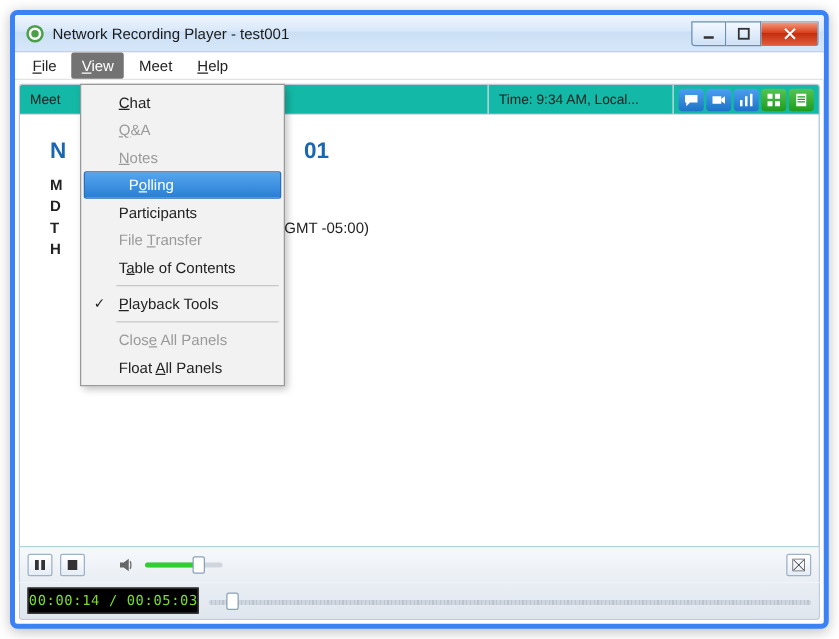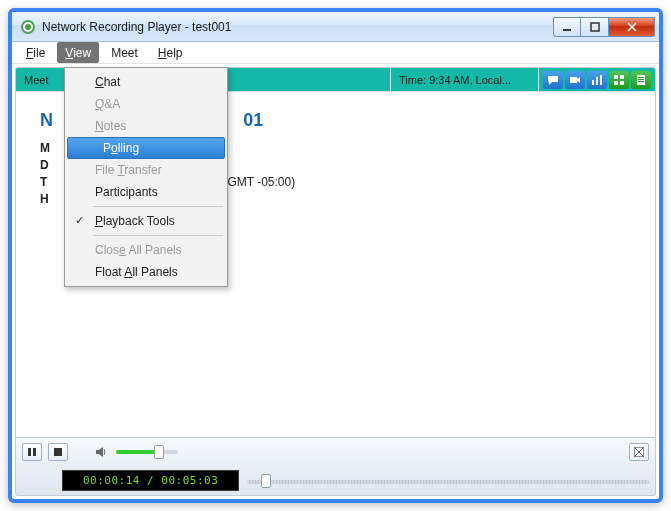--- a/index.html
+++ b/index.html
@@ -176,23 +176,22 @@
     margin:0 3px 3px 3px;
     border:1px solid #bfcbd8;border-top:none;
     border-radius:0 0 3px 3px;
     background:linear-gradient(#e9eef4,#dfe6ee);
     display:flex;align-items:center;
     padding:0 6px;gap:8px;
   }
   .time-box {
     background:#000;color:#7bdc28;border:1px solid #3a3a3a;
     font-family:Consolas,monospace;font-size:11px;
-    padding:3px 20px;
+    padding:3px 0;
     letter-spacing:0.5px;
-    margin-left:40px;
   }
   .timeline {
     flex:1;height:14px;position:relative;
   }
   .tl-track {
     position:absolute;left:0;right:0;top:6px;height:4px;background:#cfd6de;border-radius:2px;
     background-image:repeating-linear-gradient(to right,#cfd6de 0 2px,#bcc5cf 2px 3px);
   }
   .tl-thumb {
     position:absolute;left:14px;top:0;width:10px;height:14px;background:#fff;border:1px solid #8aa0b8;border-radius:2px;
@@ -321,25 +320,28 @@
           </div>
         <div class="dd-item disabled">
             <span><u>Q</u>&amp;A</span>
           </div>
         <div class="dd-item disabled">
             <span><u>N</u>otes</span>
           </div>
         <div class="dd-item highlight">
             <span>P<u>o</u>lling</span>
           </div>
+        <div class="dd-item">
+            <span>Participants</span>
+          </div>
         <div class="dd-item disabled">
             <span>File <u>T</u>ransfer</span>
           </div>
         <div class="dd-item">
-            <span>Participants</span>
+            <span>T<u>a</u>ble of Contents</span>
           </div>
         <div class="dd-sep"></div>
         <div class="dd-item">
           <span class="check">✓</span>
           <span><u>P</u>layback Tools</span>
         </div>
         <div class="dd-sep"></div>
         <div class="dd-item disabled">
             <span>Clos<u>e</u> All Panels</span>
           </div>

